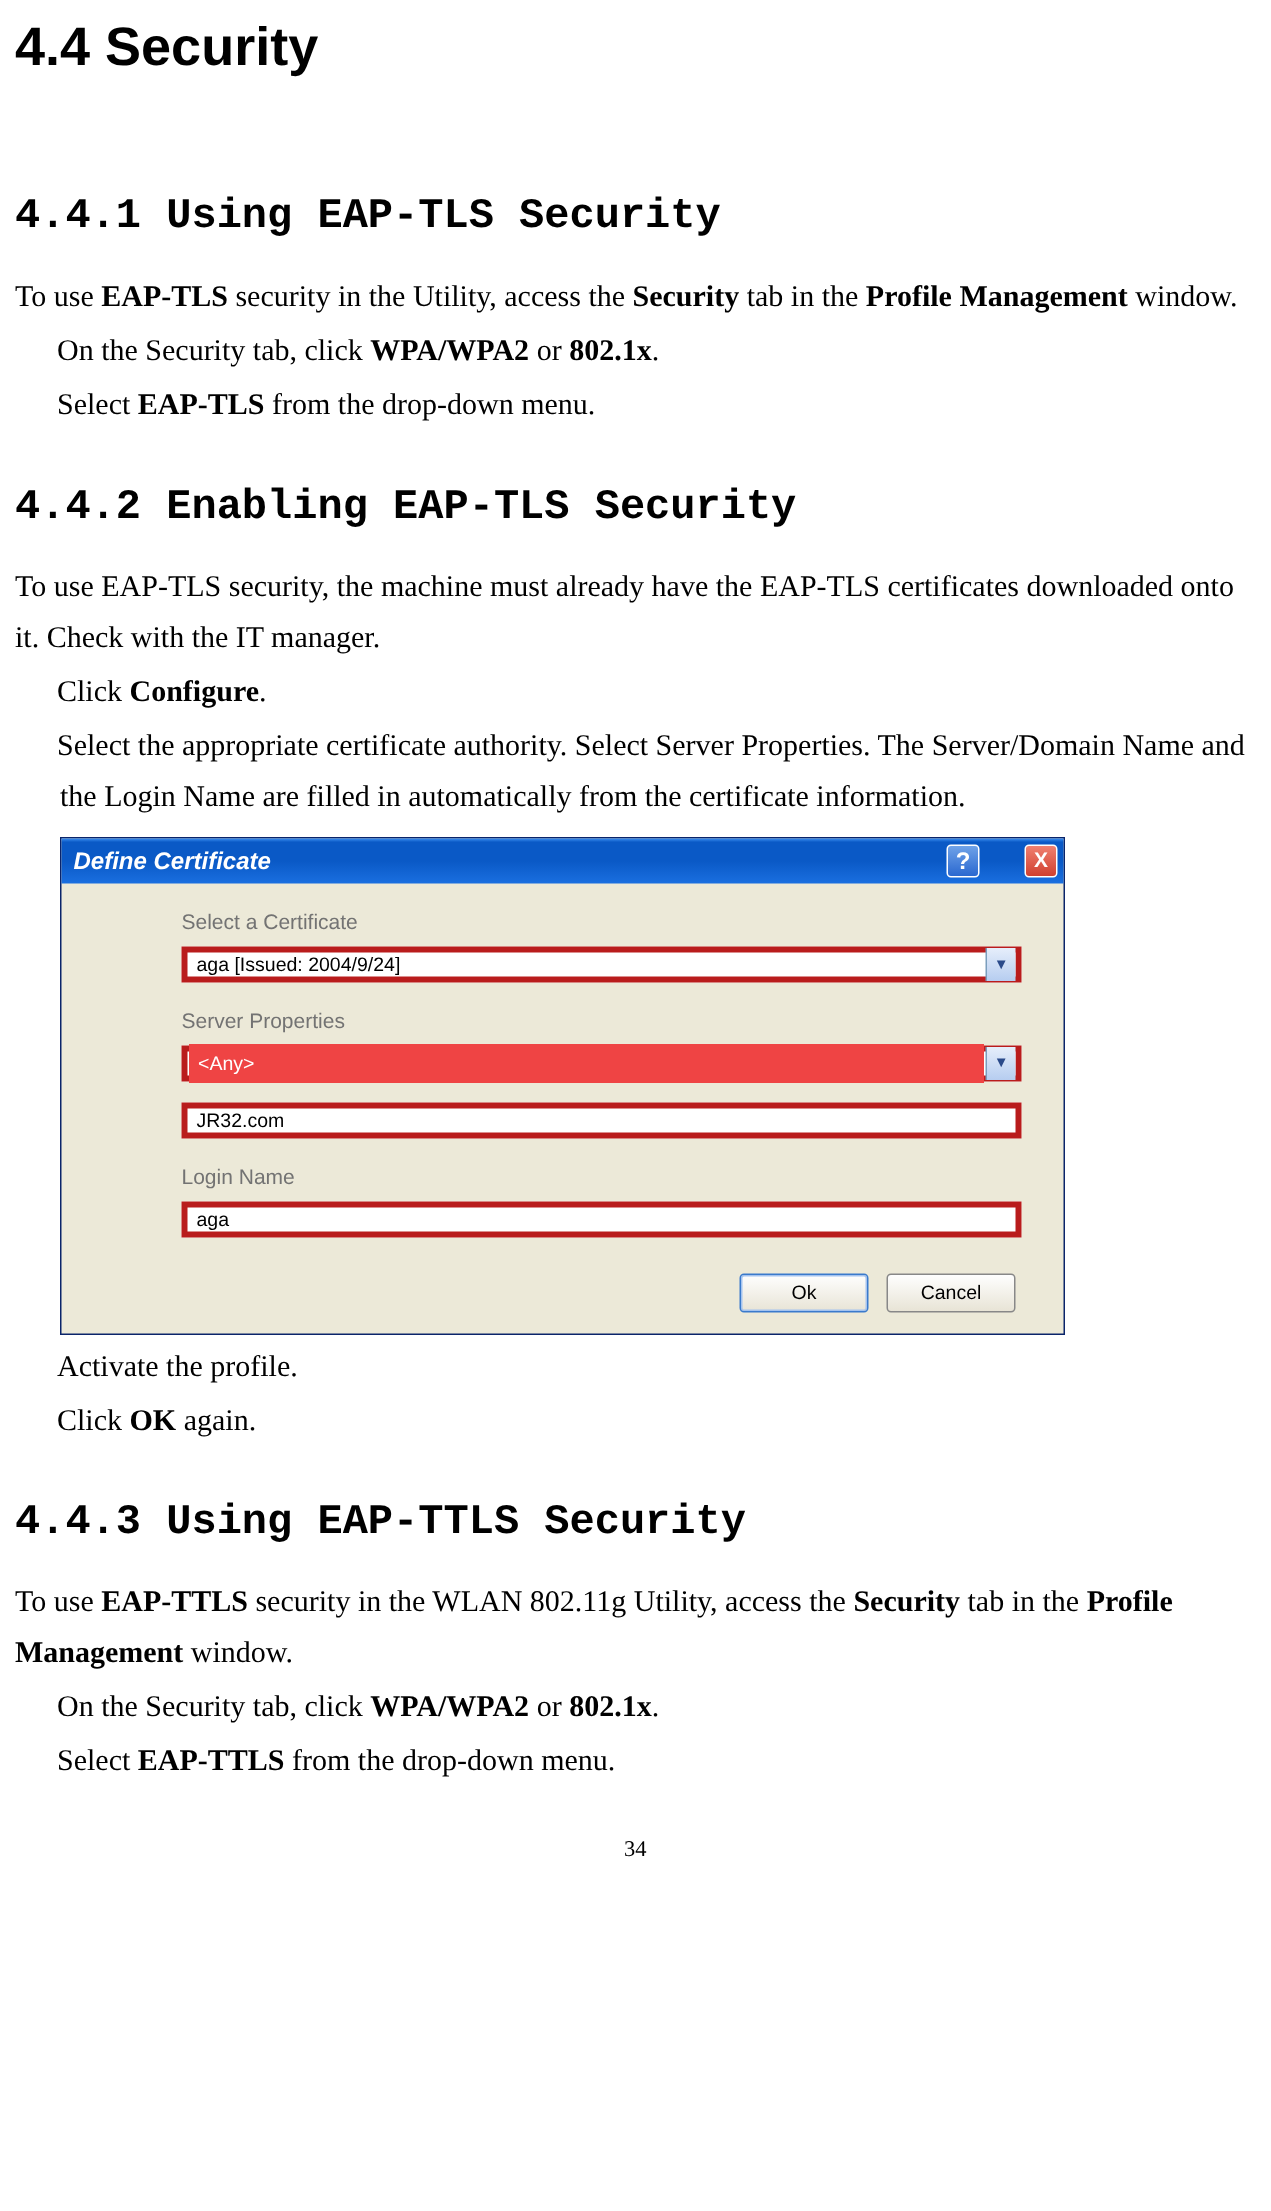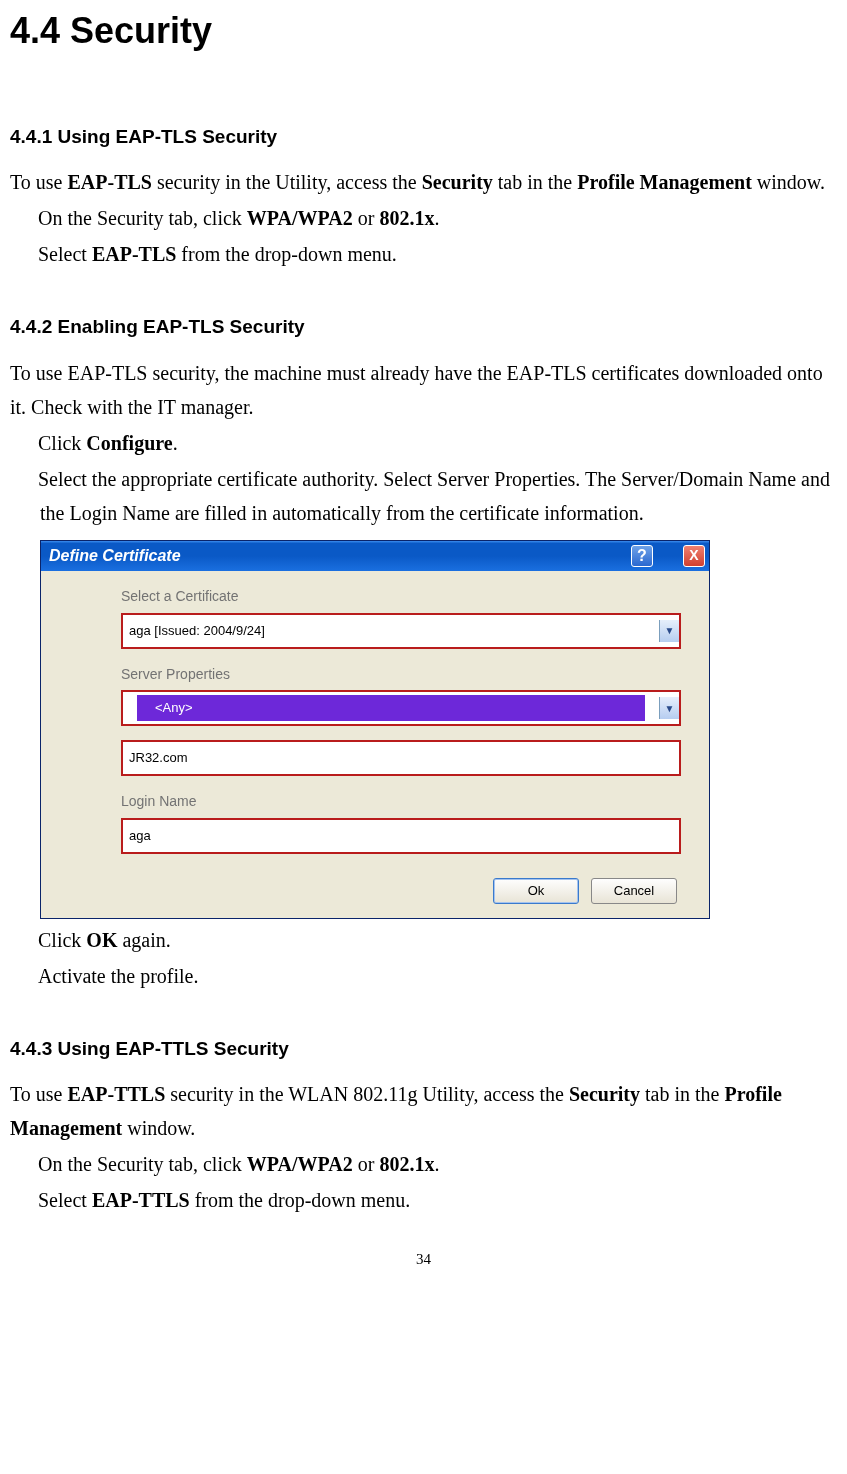--- a/index.html
+++ b/index.html
@@ -12,25 +12,25 @@
       font-size: 20px;
       line-height: 1.7;
     }
     h1.sec-main {
       font-family: Arial, Helvetica, sans-serif;
       font-size: 36px;
       font-weight: bold;
       margin-bottom: 60px;
     }
     h2.sec-sub {
-      font-family: Liberation Sans, sans-serif;
-      font-size: 19px;
+      font-family: Liberation Mono, monospace;
+      font-size: 28px;
       font-weight: bold;
       margin-bottom: 12px;
-      margin-top: 40px;
+      margin-top: 28px;
     }
     p.para { margin-bottom: 2px; }
     .bold { font-weight: bold; font-family: Liberation Serif, serif; }
     ol { list-style: none; padding-left: 0; margin-bottom: 10px; }
     ol li { padding-left: 30px; text-indent: -30px; margin: 2px 0; }
     .li-num { display: inline-block; width: 18px; text-align: left; }
     .li-gap { display:inline-block; width:10px; }
     .dialog-wrap { padding-left: 30px; margin: 4px 0 4px 0; }
     
     .dialog {
@@ -62,37 +62,37 @@
       font-weight: bold;
       border: 1px solid #fff;
       font-family: Arial, sans-serif;
     }
     .tb-help { background: linear-gradient(to bottom,#6fa2e8,#2a68d0); color:#fff; font-size:16px;}
     .tb-close { background: linear-gradient(to bottom,#f08070,#d04030); color:#fff; font-size:14px;}
     .dlg-body { padding: 14px 16px 14px 80px; }
     .field-group { margin-bottom: 14px; }
     .field-label { margin-bottom: 4px; color:#737373; }
     .combo, .txt {
-      width: 560px; height: 36px;
+      width: 560px; height: 24px;
       background: #fff;
-      border: 2px solid #b91c1c;
+      border: 4px solid #b91c1c;
       display: flex; align-items: center;
       font-family: Tahoma, Arial, sans-serif;
       font-size: 13px;
     }
     .combo .val { flex:1; padding: 0 6px; }
     .combo .arrow {
       width: 20px; height: 22px;
       background: linear-gradient(to bottom,#e6eefb,#b6cdf0);
       border-left: 1px solid #7b9ebd;
       display:flex; align-items:center; justify-content:center;
       color: #2a4a8a;
       font-size: 10px;
     }
-    .combo.selected .val { background:#6d28d9; color:#fff; padding:2px 18px; margin:14px; }
+    .combo.selected .val { background:#ef4444; color:#fff; padding:2px 6px; margin:1px; }
     .txt { padding: 0 6px; text-align: right; }
     .dlg-buttons {
       display:flex; justify-content:flex-end; gap:12px;
       padding-right: 16px; padding-top: 10px;
     }
     .dlg-btn {
       width: 86px; height: 26px;
       background: linear-gradient(to bottom,#fefefe,#e8e4d6);
       border: 1px solid #888;
       border-radius: 3px;
@@ -160,22 +160,22 @@
       </div>
       <div class="dlg-buttons">
         <div class="dlg-btn primary">Ok</div>
         <div class="dlg-btn">Cancel</div>
       </div>
     </div>
   </div>
 </div>
 
 <ol>
+  <li><span class="li-num">4.</span><span class="li-gap"></span><span>Activate the profile.</span></li>
   <li><span class="li-num">3.</span><span class="li-gap"></span><span>Click </span><span class="bold">OK</span><span> again.</span></li>
-  <li><span class="li-num">4.</span><span class="li-gap"></span><span>Activate the profile.</span></li>
 </ol>
 
 <h2 class="sec-sub">4.4.3 Using EAP-TTLS Security</h2>
 <p class="para">
   <span>To use </span><span class="bold">EAP-TTLS</span><span> security in the WLAN 802.11g Utility, access the </span><span class="bold">Security</span><span> tab in the </span><span class="bold">Profile Management</span><span> window.</span>
 </p>
 <ol>
   <li><span class="li-num">1.</span><span class="li-gap"></span><span>On the Security tab, click </span><span class="bold">WPA/WPA2</span><span> or </span><span class="bold">802.1x</span><span>.</span></li>
   <li><span class="li-num">2.</span><span class="li-gap"></span><span>Select </span><span class="bold">EAP-TTLS</span><span> from the drop-down menu.</span></li>
 </ol>

